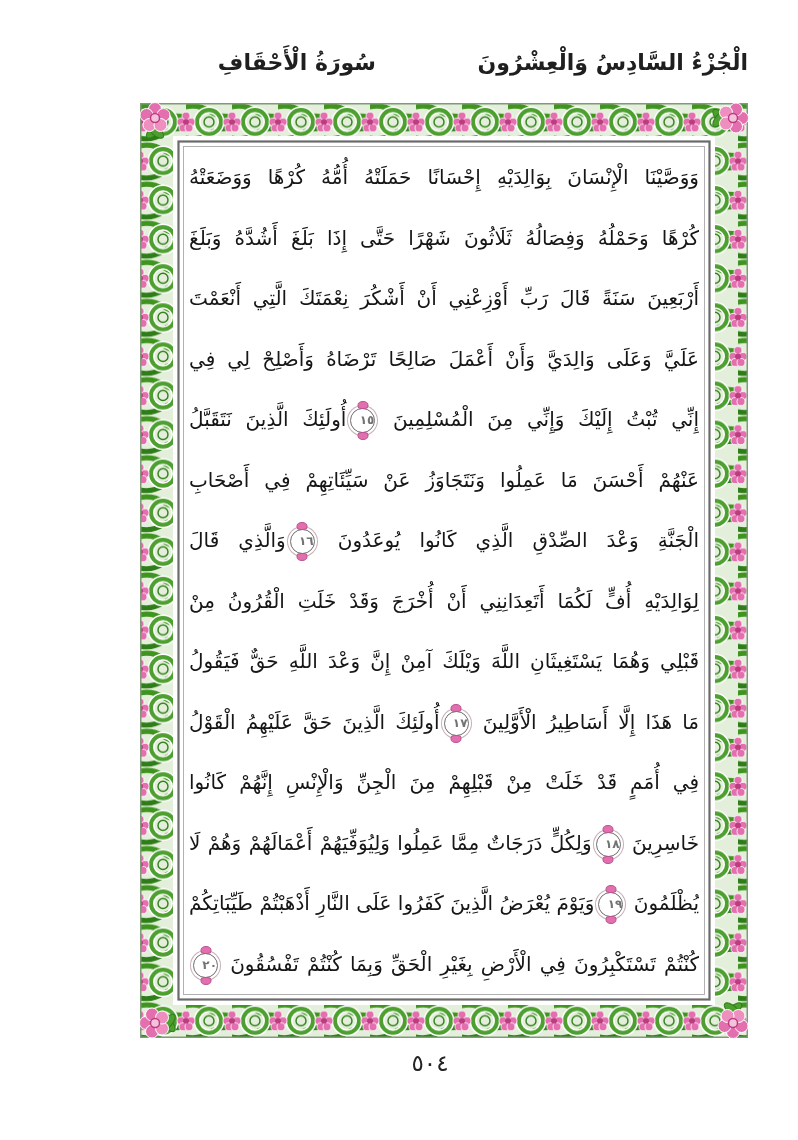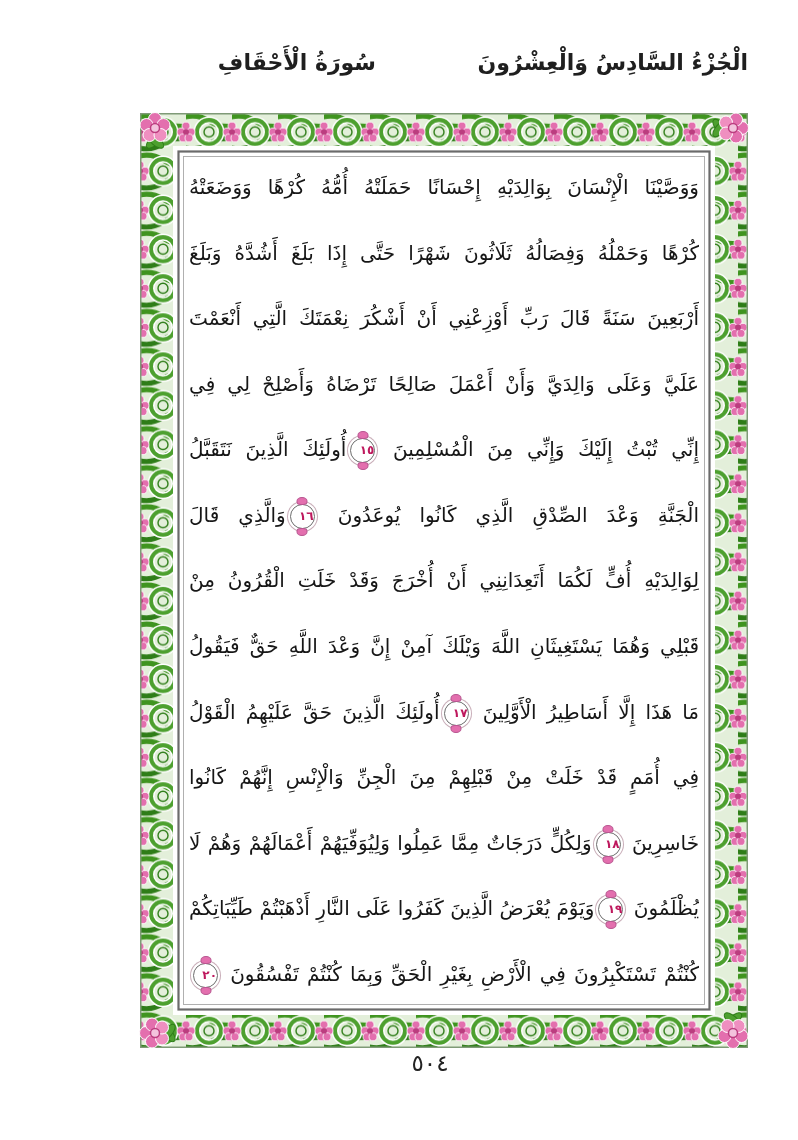--- a/index.html
+++ b/index.html
@@ -20,21 +20,21 @@
     font-weight:bold;
     color:#1f1f1f;
     white-space:nowrap;
     text-align:center;
   }
   .hdr.juz{right:50px;width:232px;}
   .hdr.surah{left:236px;width:140px;}
   
   .frame{
     position:absolute;
-    left:140px;top:113px;
+    left:140px;top:103px;
     width:572px;height:935px;
   }
   .frame svg{position:absolute;left:0;top:0;overflow:visible;}
   
   .text-block{
     position:absolute;
     left:49px;top:47px;
     width:510px;height:841px;
     display:flex;
     flex-direction:column;
@@ -75,21 +75,21 @@
     border:1px solid #b85590;
     border-radius:50% 50% 40% 40%;
   }
   .ayah-marker::before{top:-8px;}
   .ayah-marker::after{bottom:-8px;border-radius:40% 40% 50% 50%;}
   .ayah-num{
     display:block;
     line-height:23px;
     font-size:12px;
     font-weight:bold;
-    color:#be185d;
+    color:#737373;
   }
   
   .page-number{
     position:absolute;
     left:140px;top:1050px;
     width:580px;
     text-align:center;
     font-size:23px;
     color:#222222;
   }
@@ -154,20 +154,21 @@
       <use href="#cornerFlower" transform="translate(593,920) rotate(180)"></use>
       <use href="#cornerFlower" transform="translate(15,920) rotate(270)"></use>
     </svg>
 
     <div class="text-block">
         <div class="qline" dir="rtl"><span>وَوَصَّيْنَا الْإِنْسَانَ بِوَالِدَيْهِ إِحْسَانًا حَمَلَتْهُ أُمُّهُ كُرْهًا وَوَضَعَتْهُ </span></div>
         <div class="qline" dir="rtl"><span>كُرْهًا وَحَمْلُهُ وَفِصَالُهُ ثَلَاثُونَ شَهْرًا حَتَّى إِذَا بَلَغَ أَشُدَّهُ وَبَلَغَ </span></div>
         <div class="qline" dir="rtl"><span>أَرْبَعِينَ سَنَةً قَالَ رَبِّ أَوْزِعْنِي أَنْ أَشْكُرَ نِعْمَتَكَ الَّتِي أَنْعَمْتَ </span></div>
         <div class="qline" dir="rtl"><span>عَلَيَّ وَعَلَى وَالِدَيَّ وَأَنْ أَعْمَلَ صَالِحًا تَرْضَاهُ وَأَصْلِحْ لِي فِي ذُرِّيَّتِي </span></div>
         <div class="qline" dir="rtl"><span>إِنِّي تُبْتُ إِلَيْكَ وَإِنِّي مِنَ الْمُسْلِمِينَ </span><span class="ayah-marker"><span class="ayah-num">١٥</span></span><span>أُولَئِكَ الَّذِينَ نَتَقَبَّلُ </span></div>
+        <div class="qline" dir="rtl"><span>عَنْهُمْ أَحْسَنَ مَا عَمِلُوا وَنَتَجَاوَزُ عَنْ سَيِّئَاتِهِمْ فِي أَصْحَابِ </span></div>
         <div class="qline" dir="rtl"><span>الْجَنَّةِ وَعْدَ الصِّدْقِ الَّذِي كَانُوا يُوعَدُونَ </span><span class="ayah-marker"><span class="ayah-num">١٦</span></span><span>وَالَّذِي قَالَ </span></div>
         <div class="qline" dir="rtl"><span>لِوَالِدَيْهِ أُفٍّ لَكُمَا أَتَعِدَانِنِي أَنْ أُخْرَجَ وَقَدْ خَلَتِ الْقُرُونُ مِنْ </span></div>
         <div class="qline" dir="rtl"><span>قَبْلِي وَهُمَا يَسْتَغِيثَانِ اللَّهَ وَيْلَكَ آمِنْ إِنَّ وَعْدَ اللَّهِ حَقٌّ فَيَقُولُ </span></div>
         <div class="qline" dir="rtl"><span>مَا هَذَا إِلَّا أَسَاطِيرُ الْأَوَّلِينَ </span><span class="ayah-marker"><span class="ayah-num">١٧</span></span><span>أُولَئِكَ الَّذِينَ حَقَّ عَلَيْهِمُ الْقَوْلُ </span></div>
         <div class="qline" dir="rtl"><span>فِي أُمَمٍ قَدْ خَلَتْ مِنْ قَبْلِهِمْ مِنَ الْجِنِّ وَالْإِنْسِ إِنَّهُمْ كَانُوا </span></div>
         <div class="qline" dir="rtl"><span>خَاسِرِينَ </span><span class="ayah-marker"><span class="ayah-num">١٨</span></span><span>وَلِكُلٍّ دَرَجَاتٌ مِمَّا عَمِلُوا وَلِيُوَفِّيَهُمْ أَعْمَالَهُمْ وَهُمْ لَا </span></div>
         <div class="qline" dir="rtl"><span>يُظْلَمُونَ </span><span class="ayah-marker"><span class="ayah-num">١٩</span></span><span>وَيَوْمَ يُعْرَضُ الَّذِينَ كَفَرُوا عَلَى النَّارِ أَذْهَبْتُمْ طَيِّبَاتِكُمْ فِي </span></div>
         <div class="qline" dir="rtl"><span>كُنْتُمْ تَسْتَكْبِرُونَ فِي الْأَرْضِ بِغَيْرِ الْحَقِّ وَبِمَا كُنْتُمْ تَفْسُقُونَ </span><span class="ayah-marker"><span class="ayah-num">٢٠</span></span></div>
       </div>
   </div>

